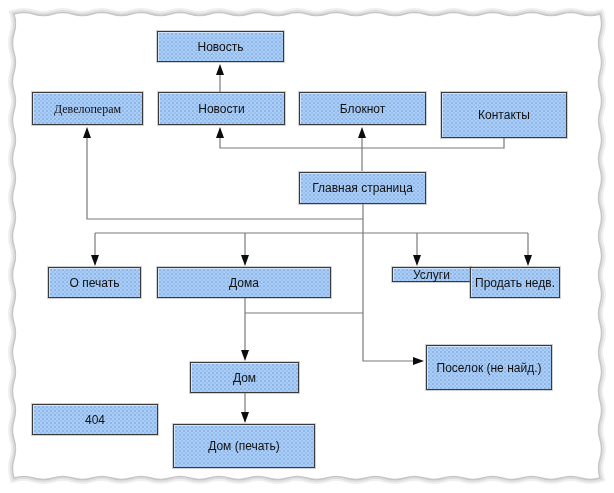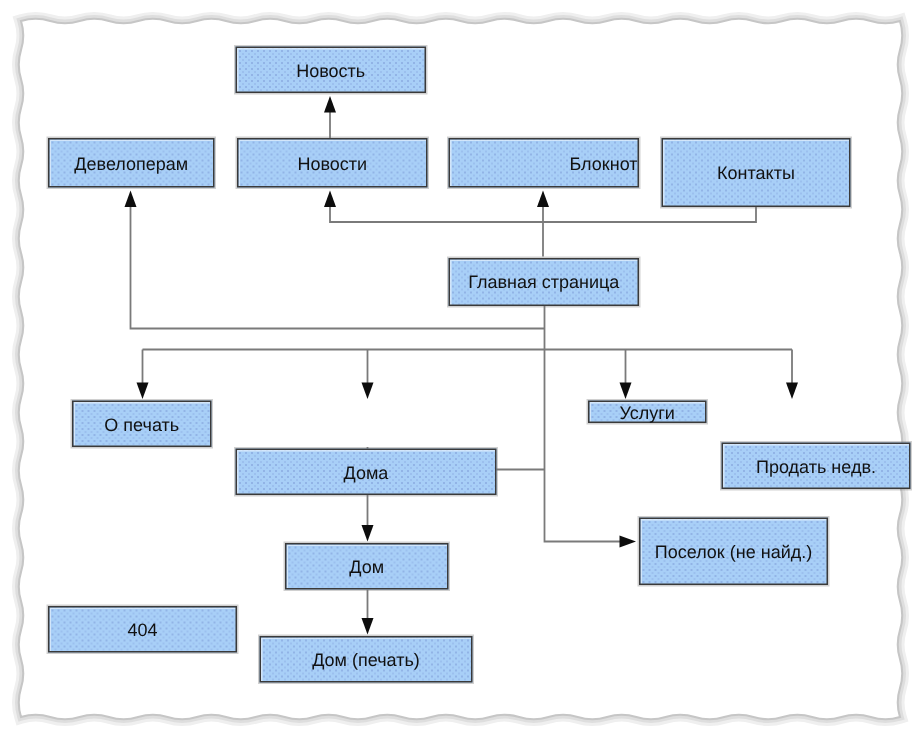--- a/index.html
+++ b/index.html
@@ -58,53 +58,53 @@
       <polyline points="245,298 245,356" fill="none" stroke="#7a7a7a" stroke-width="1.2"></polyline>
       <polygon points="245,361 241,350 249,350" fill="#0d0d0d"></polygon>
       <polyline points="245,313 363,313" fill="none" stroke="#7a7a7a" stroke-width="1.2"></polyline>
       <polyline points="245,393 245,418" fill="none" stroke="#7a7a7a" stroke-width="1.2"></polyline>
       <polygon points="245,423 241,412 249,412" fill="#0d0d0d"></polygon>
     </svg>
   <div id="nodes">
       <div class="node" style="left: 157px; top: 31px; width: 127px; height: 31px;">
         <span>Новость</span>
       </div>
-      <div class="node" style="left: 32px; top: 92px; width: 111px; height: 33px;">
+      <div class="node" style="left: 32px; top: 92px; width: 111px; height: 33px; font-family: Liberation Serif, serif;">
         <span>Девелоперам</span>
       </div>
       <div class="node" style="left: 158px; top: 92px; width: 127px; height: 33px;">
         <span>Новости</span>
       </div>
-      <div class="node" style="left: 299px; top: 92px; width: 127px; height: 33px; justify-content: flex-end;">
+      <div class="node" style="left: 299px; top: 92px; width: 127px; height: 33px;">
         <span>Блокнот</span>
       </div>
       <div class="node" style="left: 441px; top: 92px; width: 126px; height: 46px;">
         <span>Контакты</span>
       </div>
       <div class="node" style="left: 299px; top: 172px; width: 127px; height: 32px; text-align: right;">
         <span>Главная страница</span>
       </div>
       <div class="node" style="left: 48px; top: 267px; width: 93px; height: 31px;">
         <span>О печать</span>
       </div>
-      <div class="node" style="left: 157px; top: 267px; width: 174px; height: 31px; margin-top: 32px;">
+      <div class="node" style="left: 157px; top: 267px; width: 174px; height: 31px;">
         <span>Дома</span>
       </div>
       <div class="node" style="left: 392px; top: 267px; width: 79px; height: 15px;">
         <span>Услуги</span>
       </div>
-      <div class="node" style="left: 481px; top: 267px; width: 126px; height: 31px; margin-top: 28px;">
+      <div class="node" style="left: 470px; top: 267px; width: 90px; height: 31px;">
         <span>Продать недв.</span>
       </div>
       <div class="node" style="left: 426px; top: 345px; width: 126px; height: 45px;">
         <span>Поселок (не найд.)</span>
       </div>
       <div class="node" style="left: 190px; top: 362px; width: 109px; height: 31px;">
         <span>Дом</span>
       </div>
       <div class="node" style="left: 32px; top: 404px; width: 126px; height: 31px;">
         <span>404</span>
       </div>
-      <div class="node" style="left: 173px; top: 424px; width: 142px; height: 31px;">
+      <div class="node" style="left: 173px; top: 424px; width: 142px; height: 44px;">
         <span>Дом (печать)</span>
       </div>
     </div>
 </div>
 
 </body></html>

